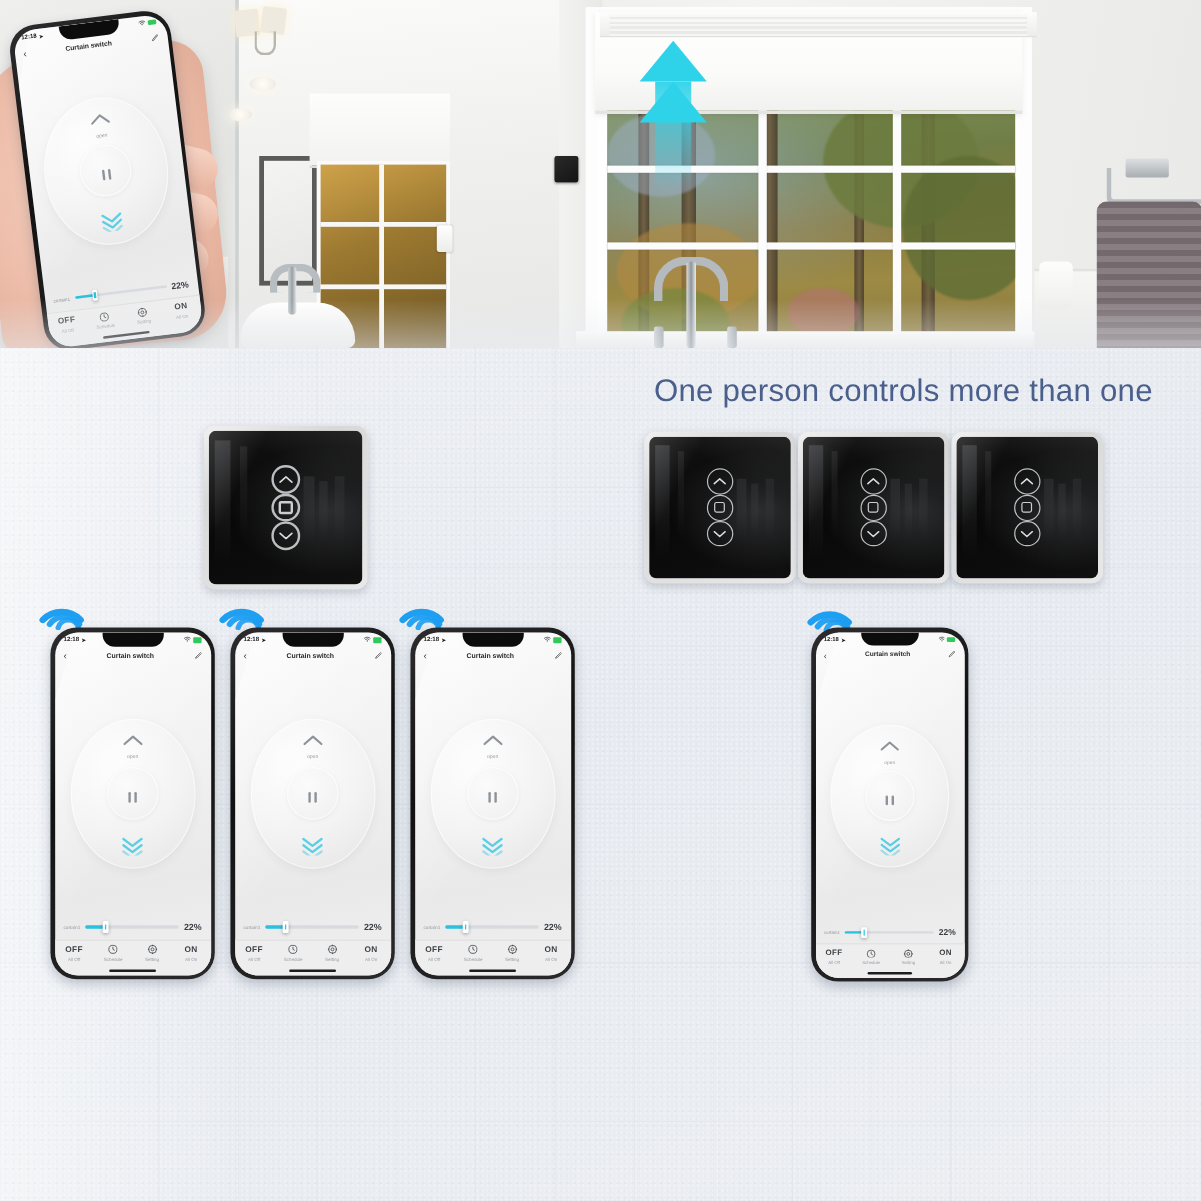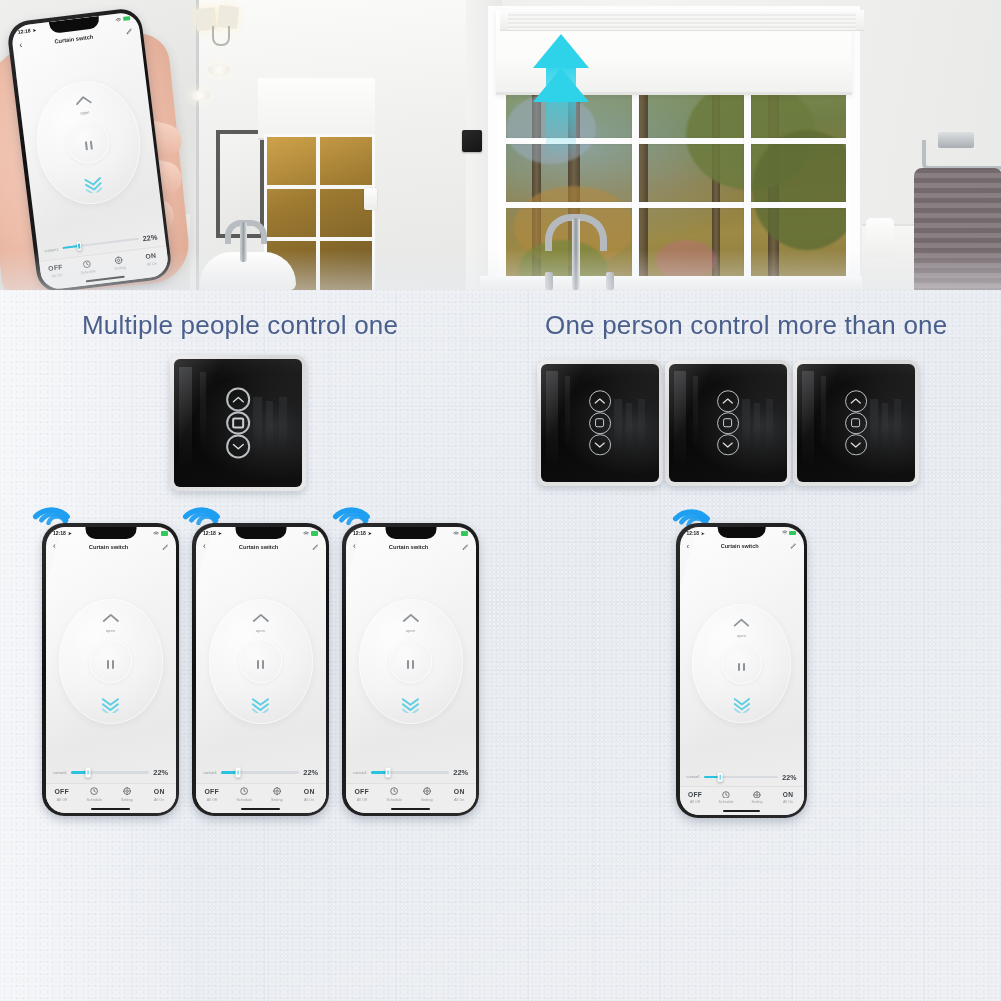--- a/index.html
+++ b/index.html
@@ -410,22 +410,21 @@
   </div>
       </div>
 
     <div class="photo-fade"></div>
   </div>
 
   <div class="lower">
     <div class="noise"></div>
   </div>
 
-  <div class="sec-head" id="head-left">Multiple people control one</div>
-  <div class="sec-head" id="head-right">One person control more than one</div>
+  <div class="sec-head" id="head-right">One person controls more than one</div>
 
   <div id="devices">
       <div class="switch" style="left: 170px; top: 355px; width: 128px; height: 128px;">
     <div class="switch-face">
       <div class="refl" style="left:5.12px;top:7.68px;width:12.8px;height:102.4px;"></div>
       <div class="refl" style="left:25.6px;top:12.8px;width:6.4px;height:79.36px;opacity:.55"></div>
       <div class="refl" style="left:79.36px;top:38.4px;width:8.96px;height:57.6px;opacity:.5"></div>
       <div class="refl" style="left:92.16px;top:42.24px;width:6.4px;height:51.2px;opacity:.42"></div>
       <div class="refl" style="left:104.96px;top:38.4px;width:7.68px;height:56.32px;opacity:.38"></div>
       <div class="btns">

